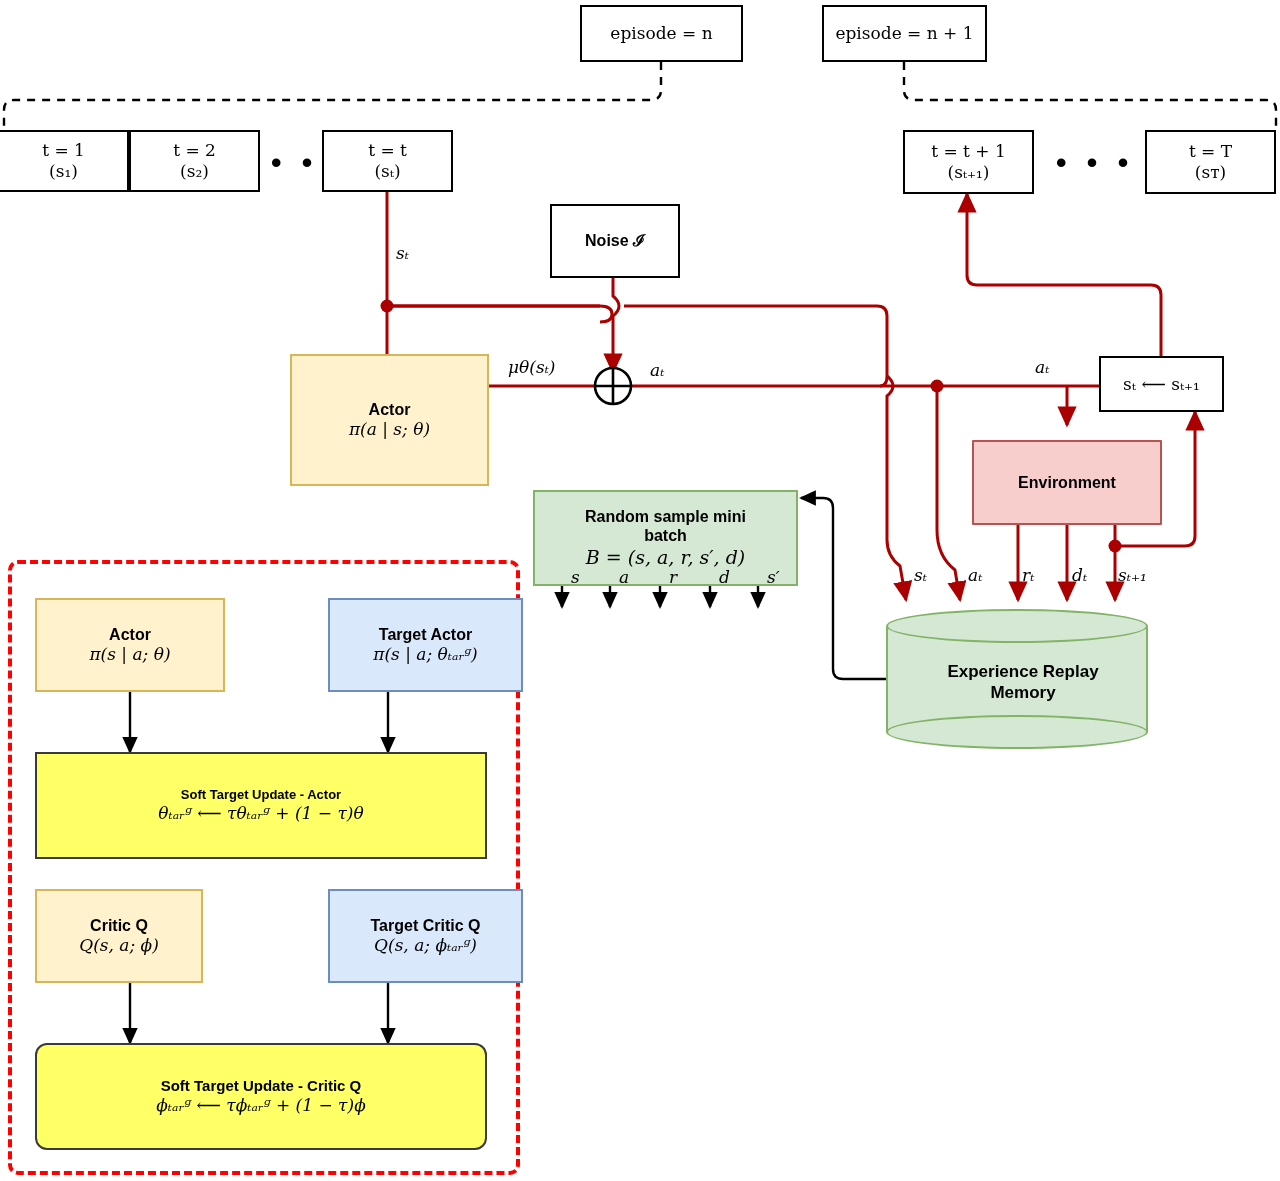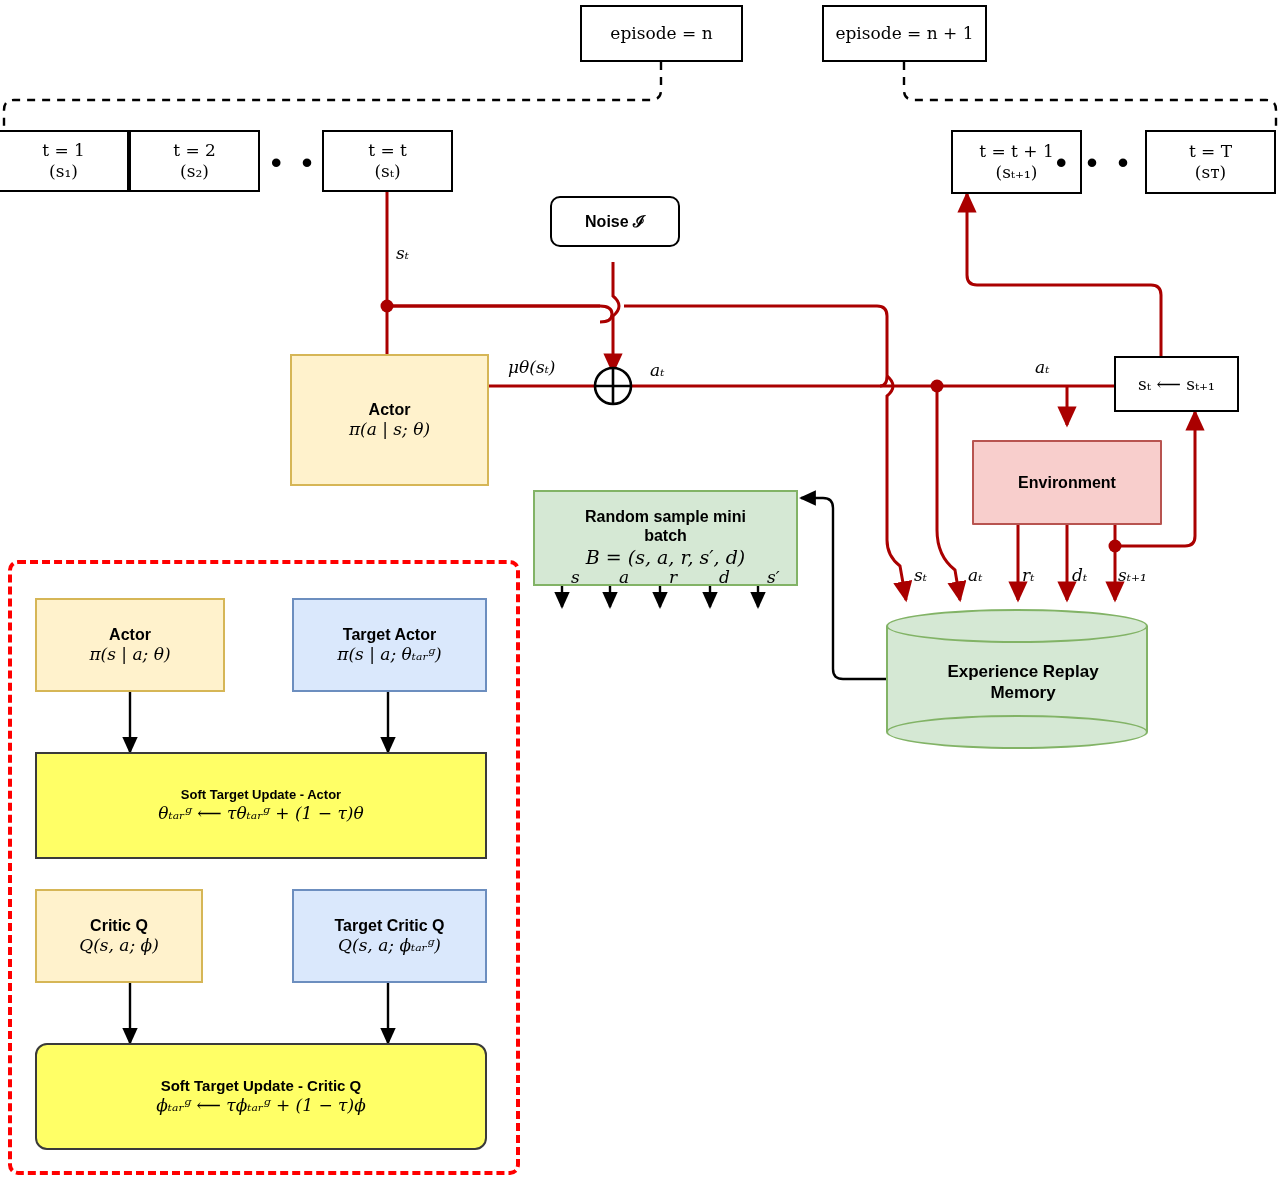--- a/index.html
+++ b/index.html
@@ -9,21 +9,21 @@
   svg#wires{position:absolute;left:0;top:0;width:1280px;height:1181px;pointer-events:none;}
 
   .node{position:absolute;box-sizing:border-box;display:flex;flex-direction:column;
         align-items:center;justify-content:center;text-align:center;line-height:1.22;}
   .plain{background:#ffffff;border:2px solid #000;}
   .ttl{font-weight:bold;font-size:16px;}
   .math{font-family:"DejaVu Serif", serif;font-style:italic;font-size:17px;}
   .mathu{font-family:"DejaVu Serif", serif;font-size:17px;}
 
   .cream{background:#FFF2CC;border:2px solid #D6B656;}
-  .blue{background:#DAE8FC;border:2px solid #6C8EBF;}
+  .blue{background:#DAE8FC;border:2px solid #6C8EBF;margin-left:36px;}
   .yellow{background:#FFFF66;border:2px solid #3A3A3A;}
   .green{background:#D5E8D4;border:2px solid #82B366;}
   .pink{background:#F8CECC;border:2px solid #B85450;border-radius:1px;}
 
   .lbl{position:absolute;font-family:"DejaVu Serif", serif;font-style:italic;
        font-size:17px;white-space:nowrap;}
   .dots{position:absolute;font-size:30px;letter-spacing:6px;font-weight:bold;color:#000;}
 
   .dashbox{position:absolute;border:4px dashed #FF0000;border-radius:10px;box-sizing:border-box;}
   .cyl{position:absolute;box-sizing:border-box;}
@@ -134,50 +134,50 @@
   <div class="node plain" style="left:129px;top:130px;width:131px;height:62px;">
     <span class="mathu">t = 2</span>
     <span class="mathu">(s₂)</span>
   </div>
   <div class="dots" style="left:271px;top:146px;">• • •</div>
   <div class="node plain" style="left:322px;top:130px;width:131px;height:62px;">
     <span class="mathu">t = t</span>
     <span class="mathu">(sₜ)</span>
   </div>
 
-  <div class="node plain" style="left:903px;top:130px;width:131px;height:64px;margin-left:48px;">
+  <div class="node plain" style="left:903px;top:130px;width:131px;height:64px;">
     <span class="mathu">t = t + 1</span>
     <span class="mathu">(sₜ₊₁)</span>
   </div>
   <div class="dots" style="left:1056px;top:146px;">• • •</div>
   <div class="node plain" style="left:1145px;top:130px;width:131px;height:64px;">
     <span class="mathu">t = T</span>
     <span class="mathu">(sᴛ)</span>
   </div>
 
-  <div class="node plain" style="left:550px;top:196px;width:130px;height:51px;border-radius:10px;">
+  <div class="node plain" style="left:550px;top:204px;width:130px;height:74px;">
     <span class="ttl">Noise ℐ</span>
   </div>
 
   <div class="node cream" style="left:290px;top:354px;width:199px;height:132px;">
     <span class="ttl">Actor</span>
     <span class="math">π(a | s; θ)</span>
   </div>
 
   <div class="node green" style="left:533px;top:452px;width:265px;height:96px;margin-top:38px;">
     <span class="ttl">Random sample mini</span>
     <span class="ttl">batch</span>
     <span class="math" style="font-size:19px;">B = (s, a, r, s′, d)</span>
   </div>
 
   <div class="node pink" style="left:972px;top:440px;width:190px;height:85px;">
     <span class="ttl">Environment</span>
   </div>
 
-  <div class="node plain" style="left:1099px;top:356px;width:125px;height:56px;margin-left:15px;">
+  <div class="node plain" style="left:1099px;top:356px;width:125px;height:56px;">
     <span class="mathu">sₜ ⟵ sₜ₊₁</span>
   </div>
 
   <div class="cyl" style="left:886px;top:609px;width:262px;height:140px;">
     <div class="cylbody" style="top:17px;height:106px;"></div>
     <div class="cylbot" style="top:106px;"></div>
     <div class="cyltop" style="top:0px;"></div>
     <div class="cyltxt" style="top:52px;">
       <div>Experience Replay</div>
       <div>Memory</div>

